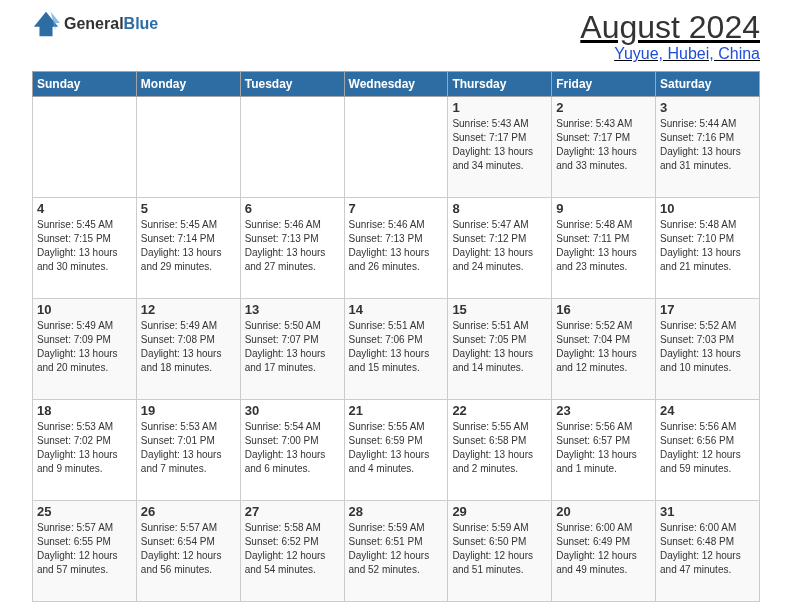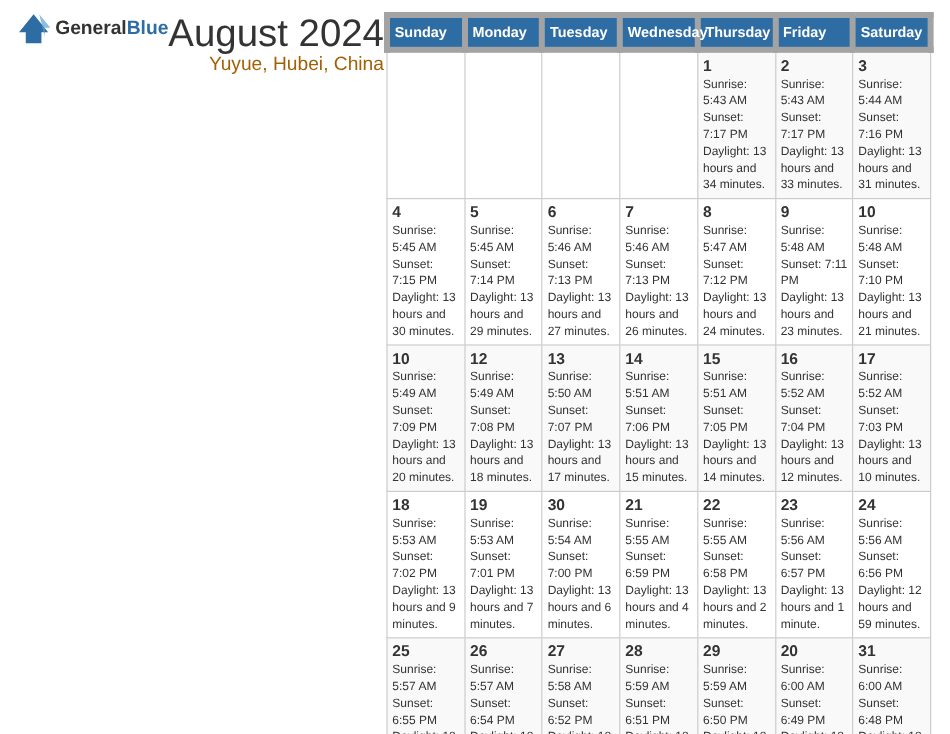--- a/index.html
+++ b/index.html
@@ -6,23 +6,23 @@
     body {
       font-family: Arial, sans-serif;
       background: #fff;
       width: 792px;
       height: 612px;
       overflow: hidden;
     }
     .page {
       width: 792px;
       height: 612px;
-      padding: 10px 14px;
+      padding: 10px 32px;
       display: flex;
-      flex-direction: row;
+      flex-direction: column;
     }
     .header {
       display: flex;
       justify-content: space-between;
       align-items: flex-start;
       margin-bottom: 8px;
     }
     .logo {
       display: flex;
       align-items: center;
@@ -36,47 +36,48 @@
     }
     .logo-text span {
       color: #4a90d9;
     }
     .logo-icon {
       width: 28px;
       height: 28px;
     }
     .title-block {
       text-align: right;
+      text-decoration: underline;
     }
     .main-title {
       font-size: 32px;
       font-weight: normal;
       color: #333;
       line-height: 1.1;
     }
     .sub-title {
       font-size: 16px;
-      color: #a16207;
+      color: #1d4ed8;
     }
     .calendar-table {
       width: 100%;
       border-collapse: collapse;
       flex: 1;
       table-layout: fixed;
     }
     .calendar-table thead tr {
       background-color: #2e6da4;
     }
     .calendar-table thead th {
       color: #fff;
       font-size: 12px;
       font-weight: bold;
       padding: 5px 4px;
       text-align: left;
-      border: 5px solid #a3a3a3;
+      border: 1px solid #a3a3a3;
     }
     .calendar-table tbody td {
       border: 1px solid #ccc;
       vertical-align: top;
       padding: 3px 4px;
       font-size: 10px;
       color: #333;
       background: #fff;
       height: 88px;
     }

